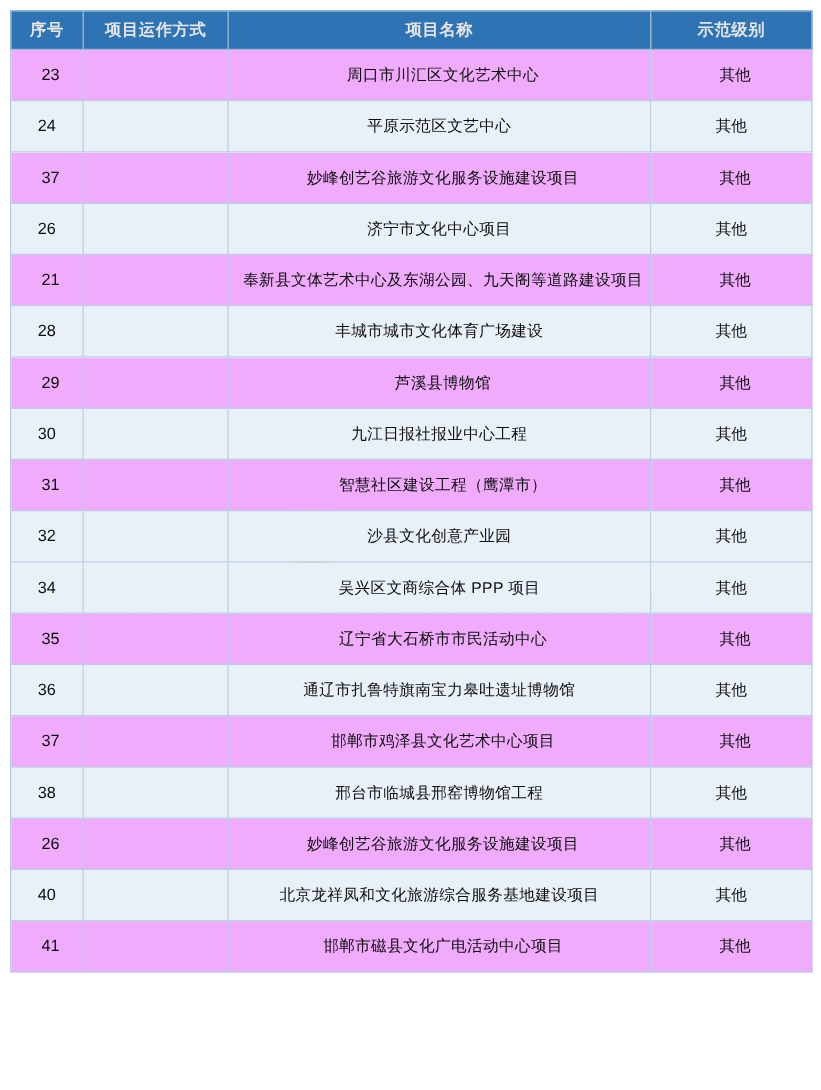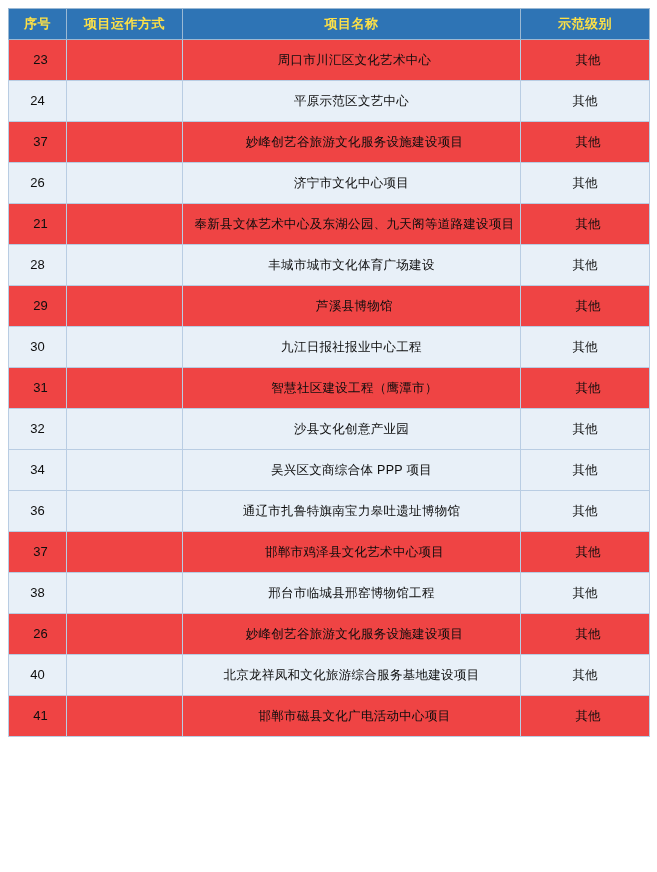--- a/index.html
+++ b/index.html
@@ -32,42 +32,42 @@
     background: transparent;
   }
 
   table.data-table col.c-index { width: 58px; }
   table.data-table col.c-mode  { width: 116px; }
   table.data-table col.c-name  { width: 338px; }
   table.data-table col.c-level { width: 129px; }
 
   thead th {
     background: #2e74b5;
-    color: #fde047;
+    color: #e5e5e5;
     font-size: 13px;
     font-weight: bold;
     text-align: center;
     border: 1px solid #9bb9d4;
     height: 30px;
     padding: 0 2px;
     letter-spacing: 0.5px;
   }
 
   tbody td {
     border: 1px solid #b9cde3;
     font-size: 12.5px;
     color: #0d0d0d;
     text-align: center;
     vertical-align: middle;
     padding: 7px 4px;
     line-height: 26px;
     background-clip: padding-box;
   }
 
-  tbody tr.odd td { background-color: #ef4444; padding-left: 10px; }
+  tbody tr.odd td { background-color: #f0abfc; padding-left: 10px; }
   tbody tr.even td { background-color: #e8f0f8; }
 
   td.col-index { font-size: 13px; }
   td.col-name { letter-spacing: 0.3px; }
   td.col-level { font-size: 12.5px; }
 
   
   .watermark {
     position: absolute;
     left: 0;
@@ -211,20 +211,26 @@
           <td class="col-mode"></td>
           <td class="col-name">沙县文化创意产业园</td>
           <td class="col-level">其他</td>
         </tr>
         <tr class="even">
           <td class="col-index">34</td>
           <td class="col-mode"></td>
           <td class="col-name">吴兴区文商综合体 PPP 项目</td>
           <td class="col-level">其他</td>
         </tr>
+        <tr class="odd">
+          <td class="col-index">35</td>
+          <td class="col-mode"></td>
+          <td class="col-name">辽宁省大石桥市市民活动中心</td>
+          <td class="col-level">其他</td>
+        </tr>
         <tr class="even">
           <td class="col-index">36</td>
           <td class="col-mode"></td>
           <td class="col-name">通辽市扎鲁特旗南宝力皋吐遗址博物馆</td>
           <td class="col-level">其他</td>
         </tr>
         <tr class="odd">
           <td class="col-index">37</td>
           <td class="col-mode"></td>
           <td class="col-name">邯郸市鸡泽县文化艺术中心项目</td>

